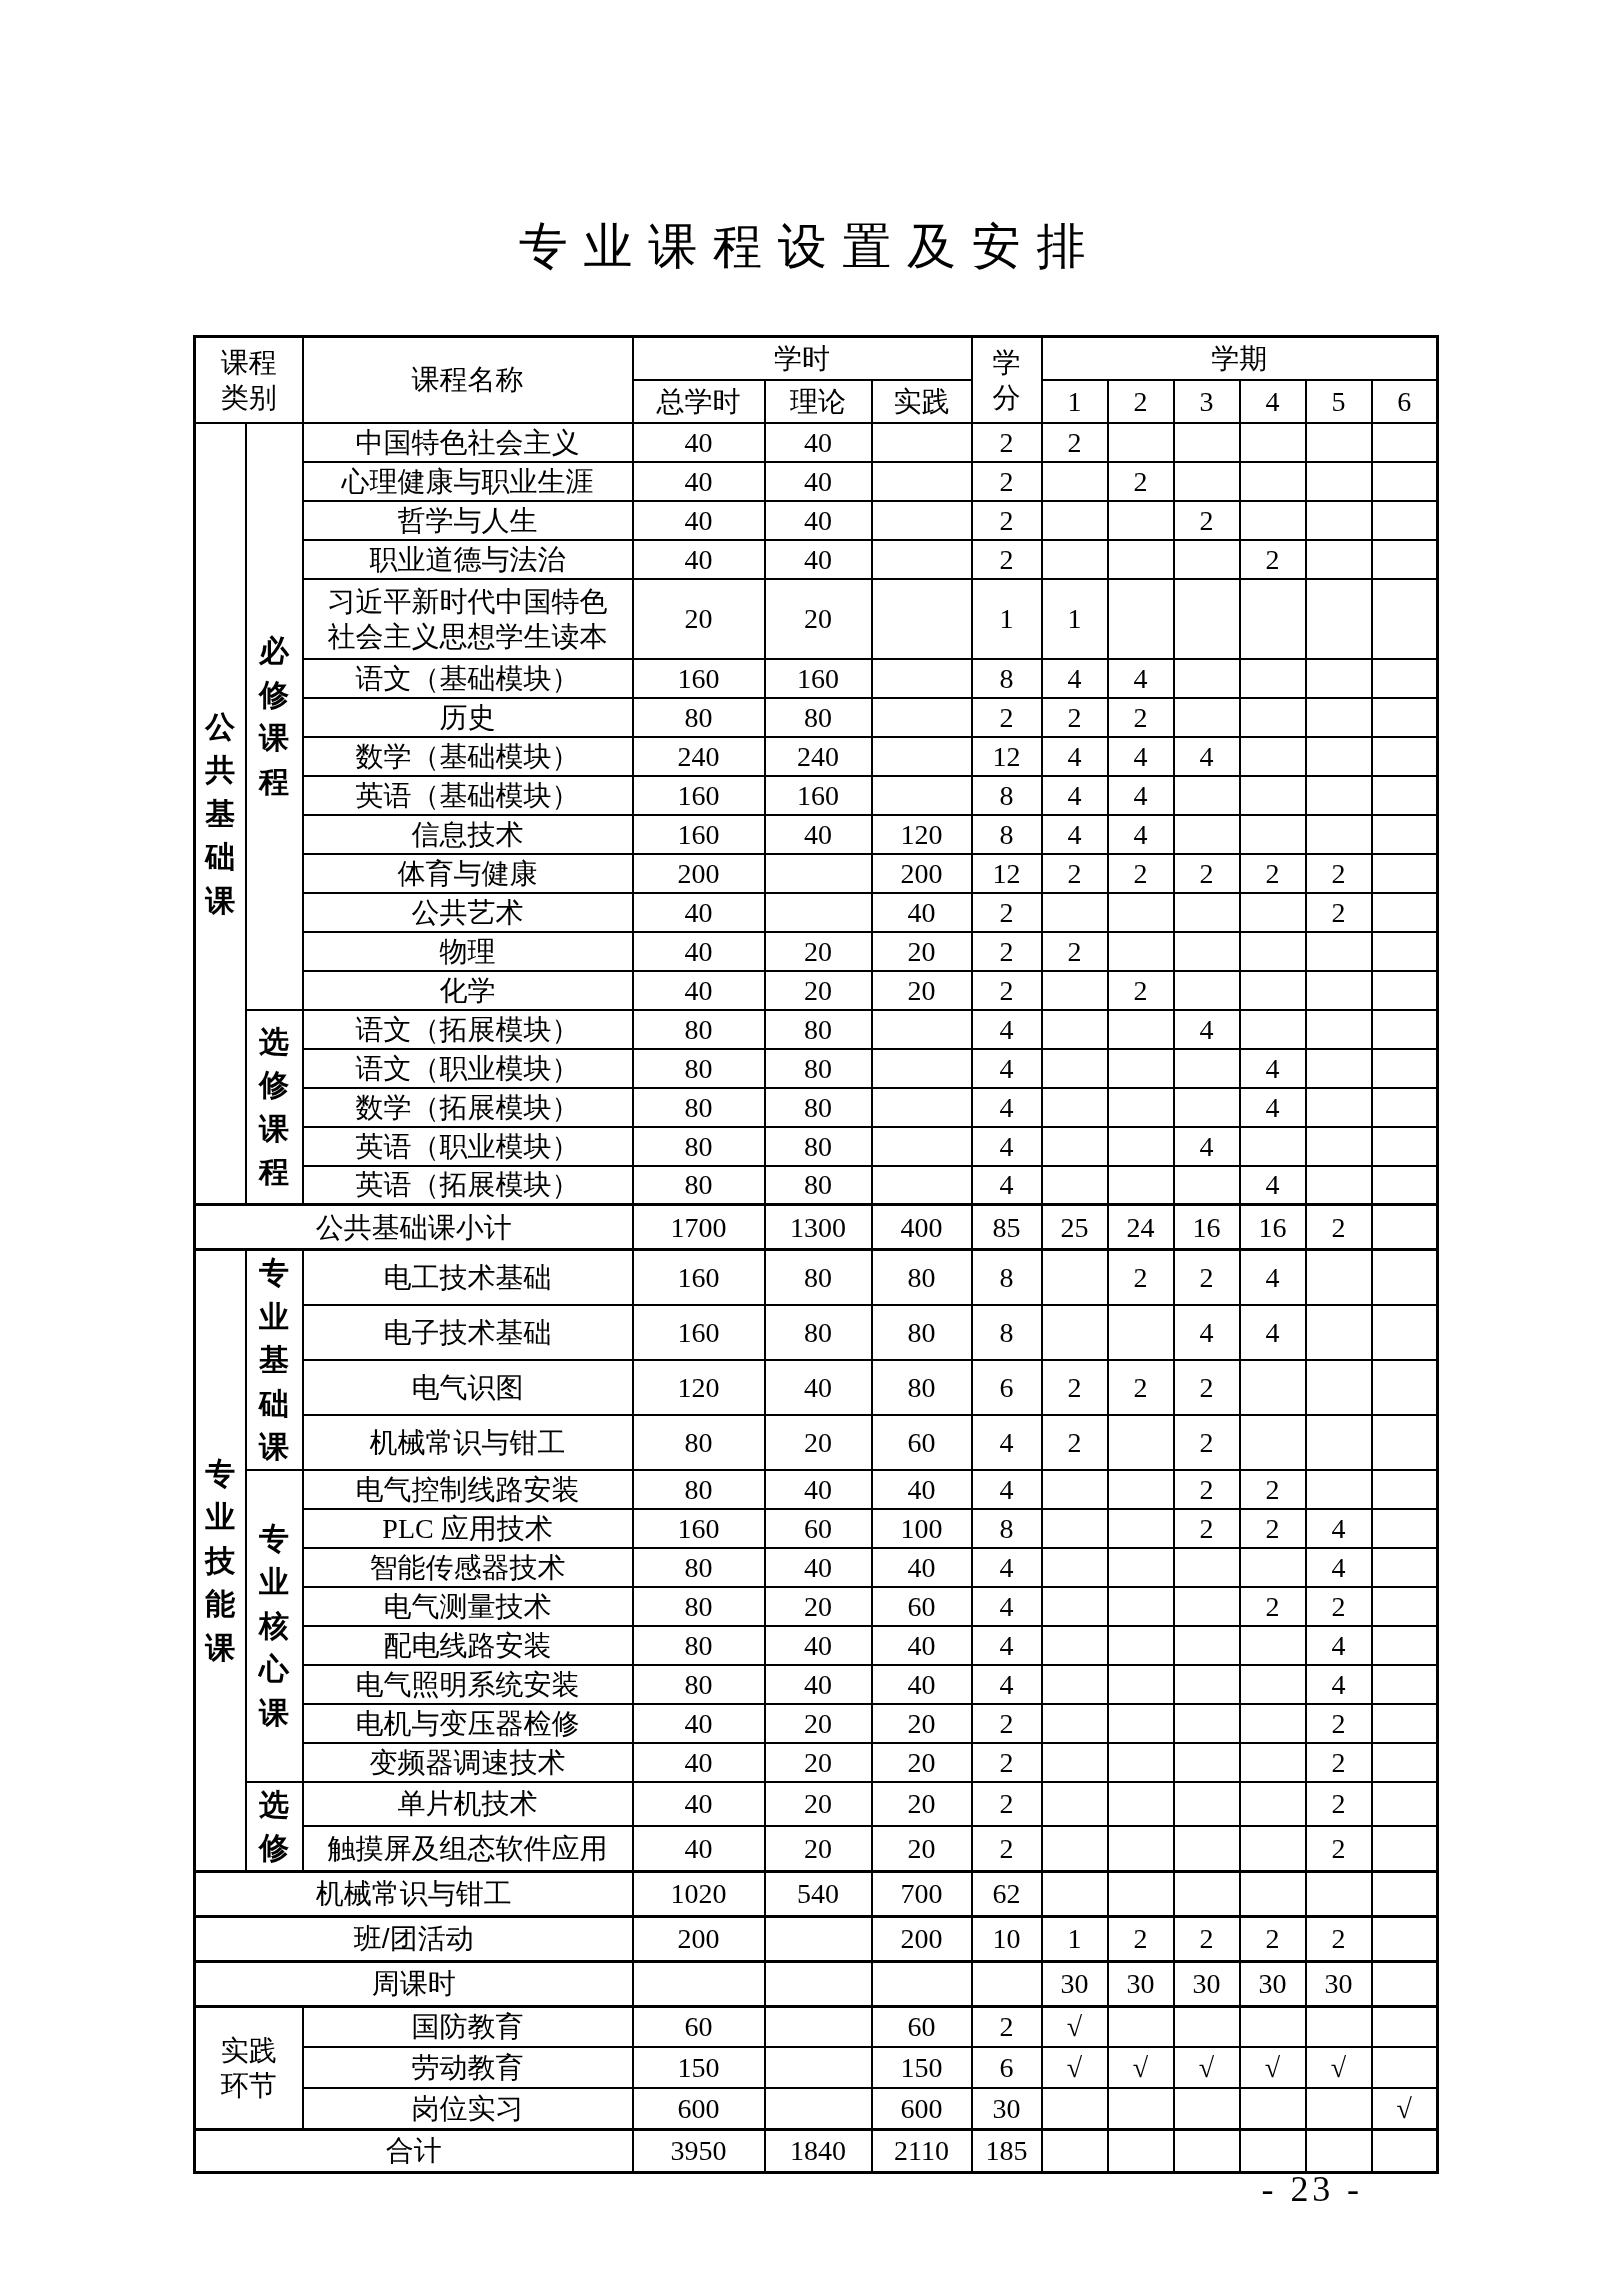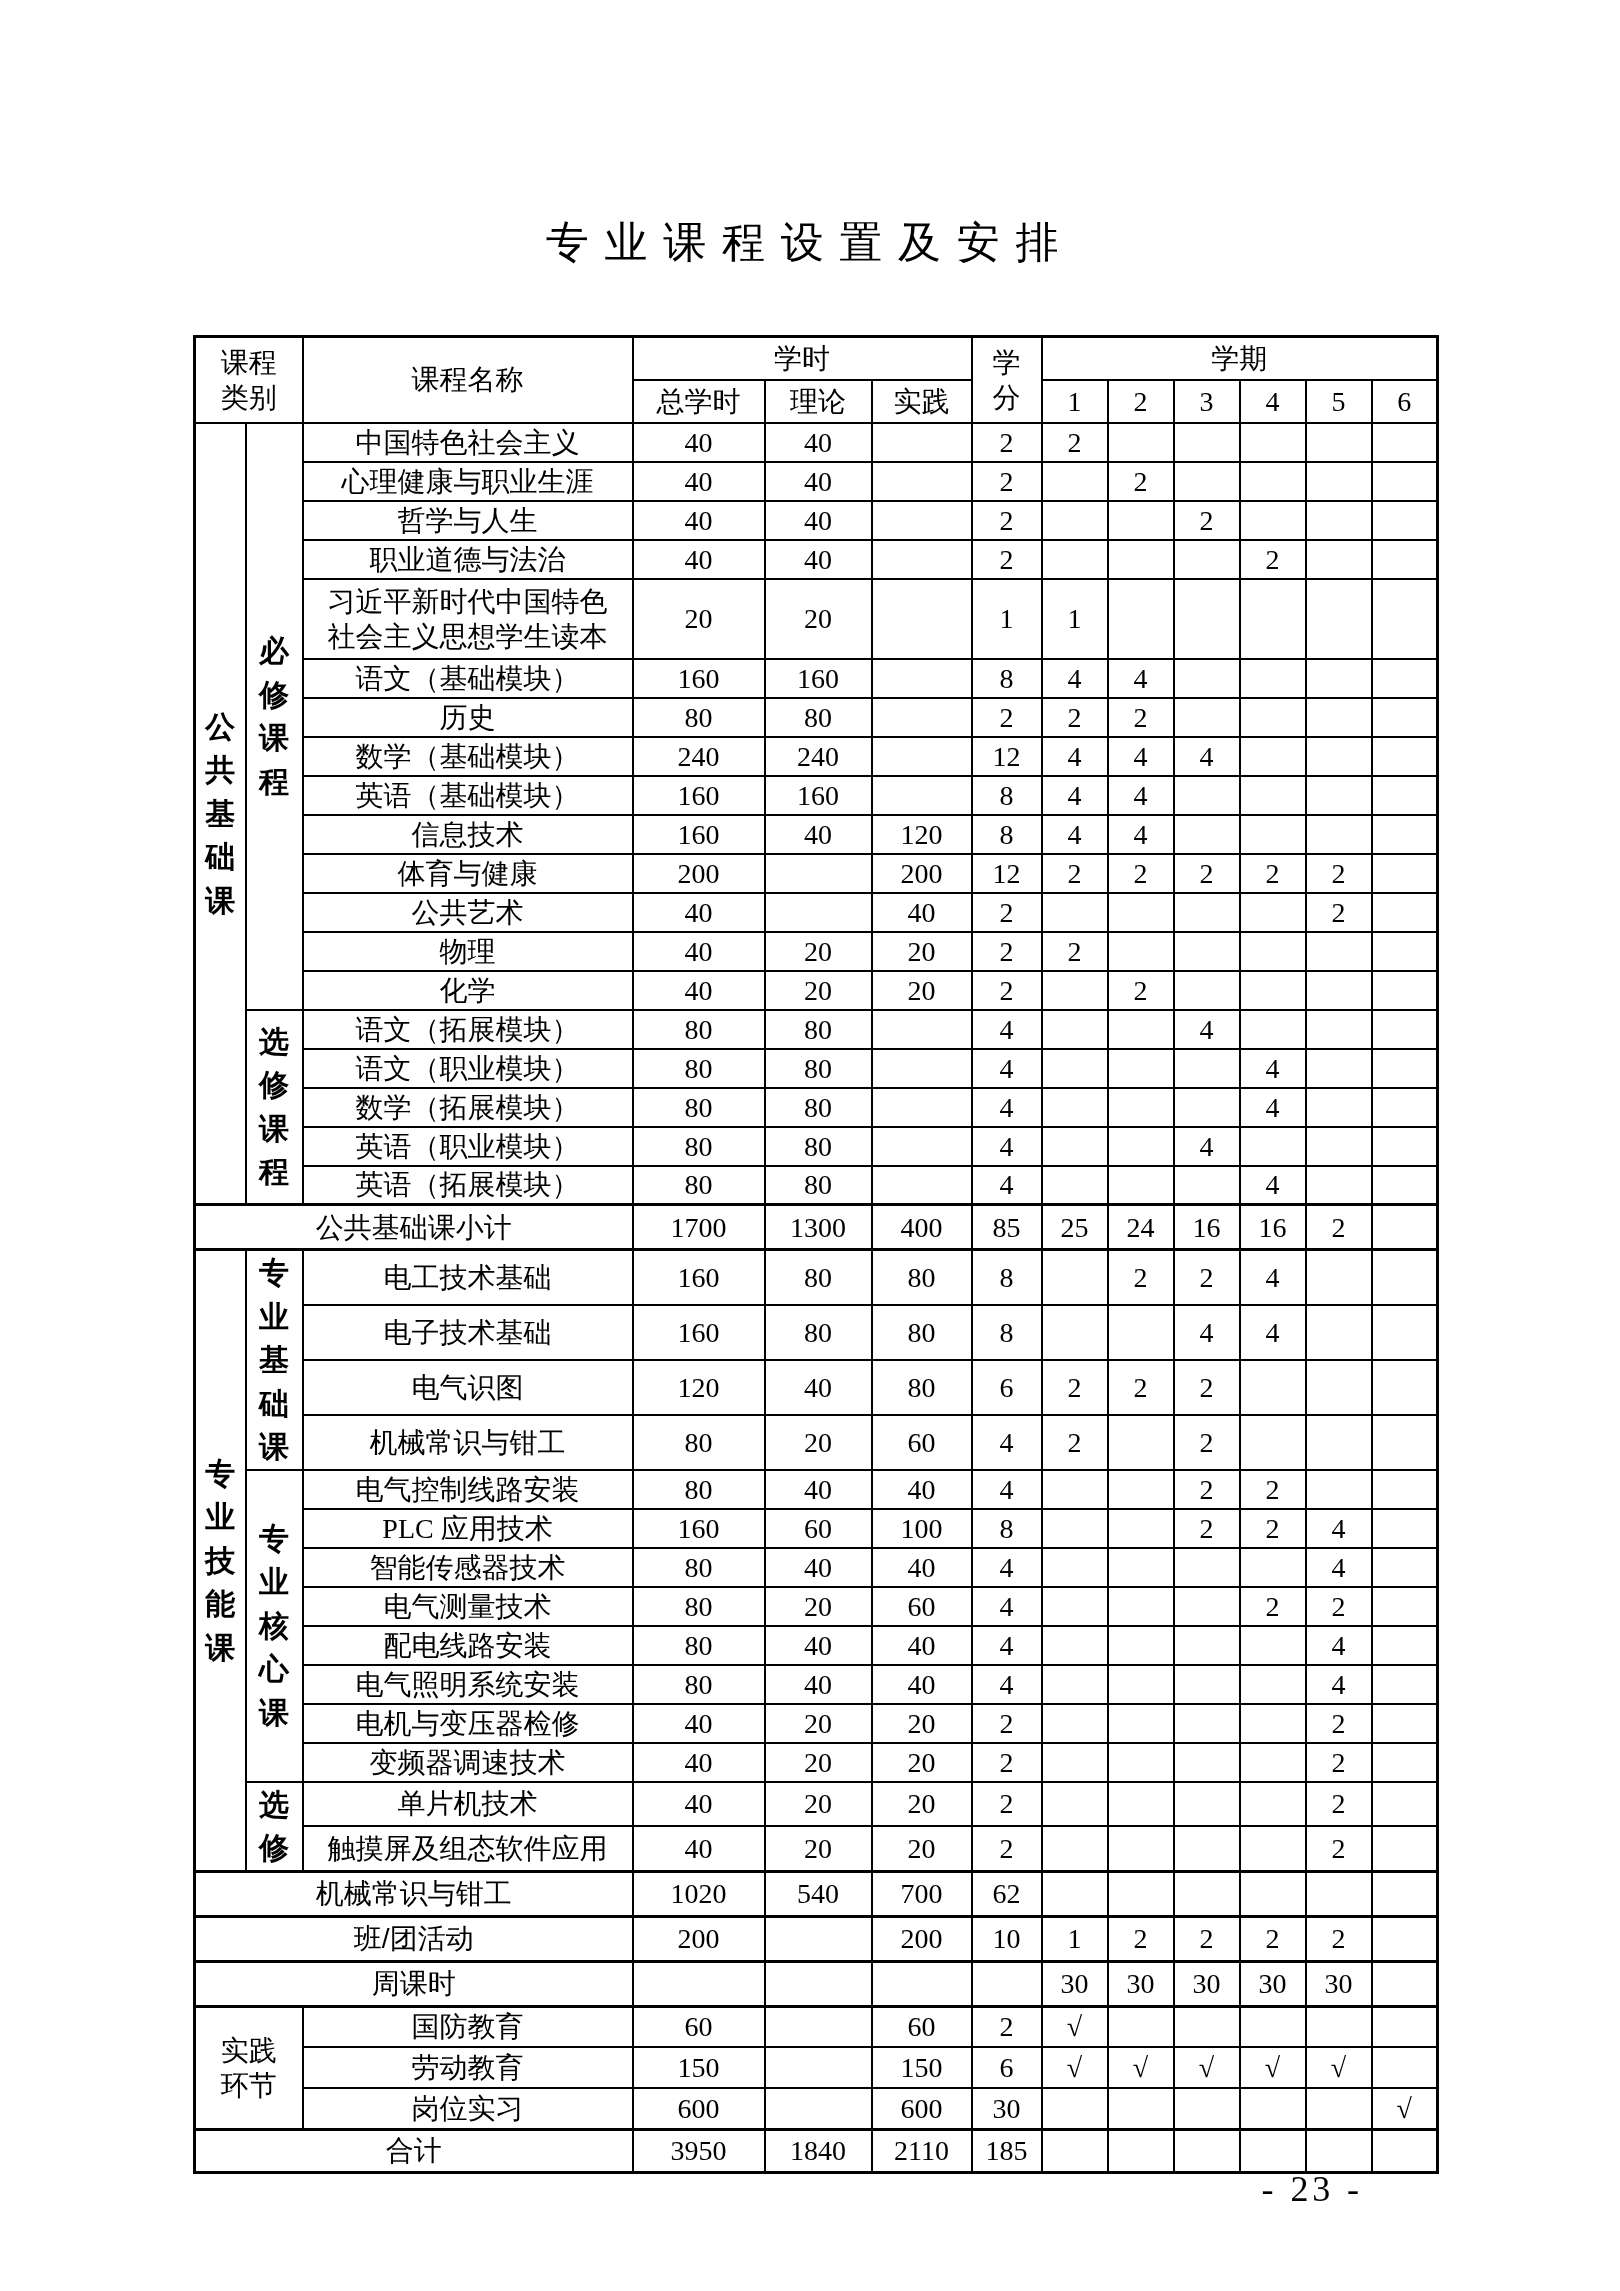--- a/index.html
+++ b/index.html
@@ -9,21 +9,21 @@
     background:#ffffff;
     font-family:"Liberation Serif","DejaVu Serif",serif;
     color:#000;
     overflow:hidden;
   }
   .title{
     position:absolute;top:214px;left:0;width:100%;
     text-align:center;
     font-family:Liberation Serif, serif;
     font-weight:400;
-    font-size:43px;
+    font-size:49px;
     letter-spacing:15.7px;
     margin:0;
   }
   table.curriculum{
     position:absolute;top:335px;left:193px;
     width:1241px;
     border-collapse:collapse;
     table-layout:fixed;
     border:3.9px solid #000;
   }

